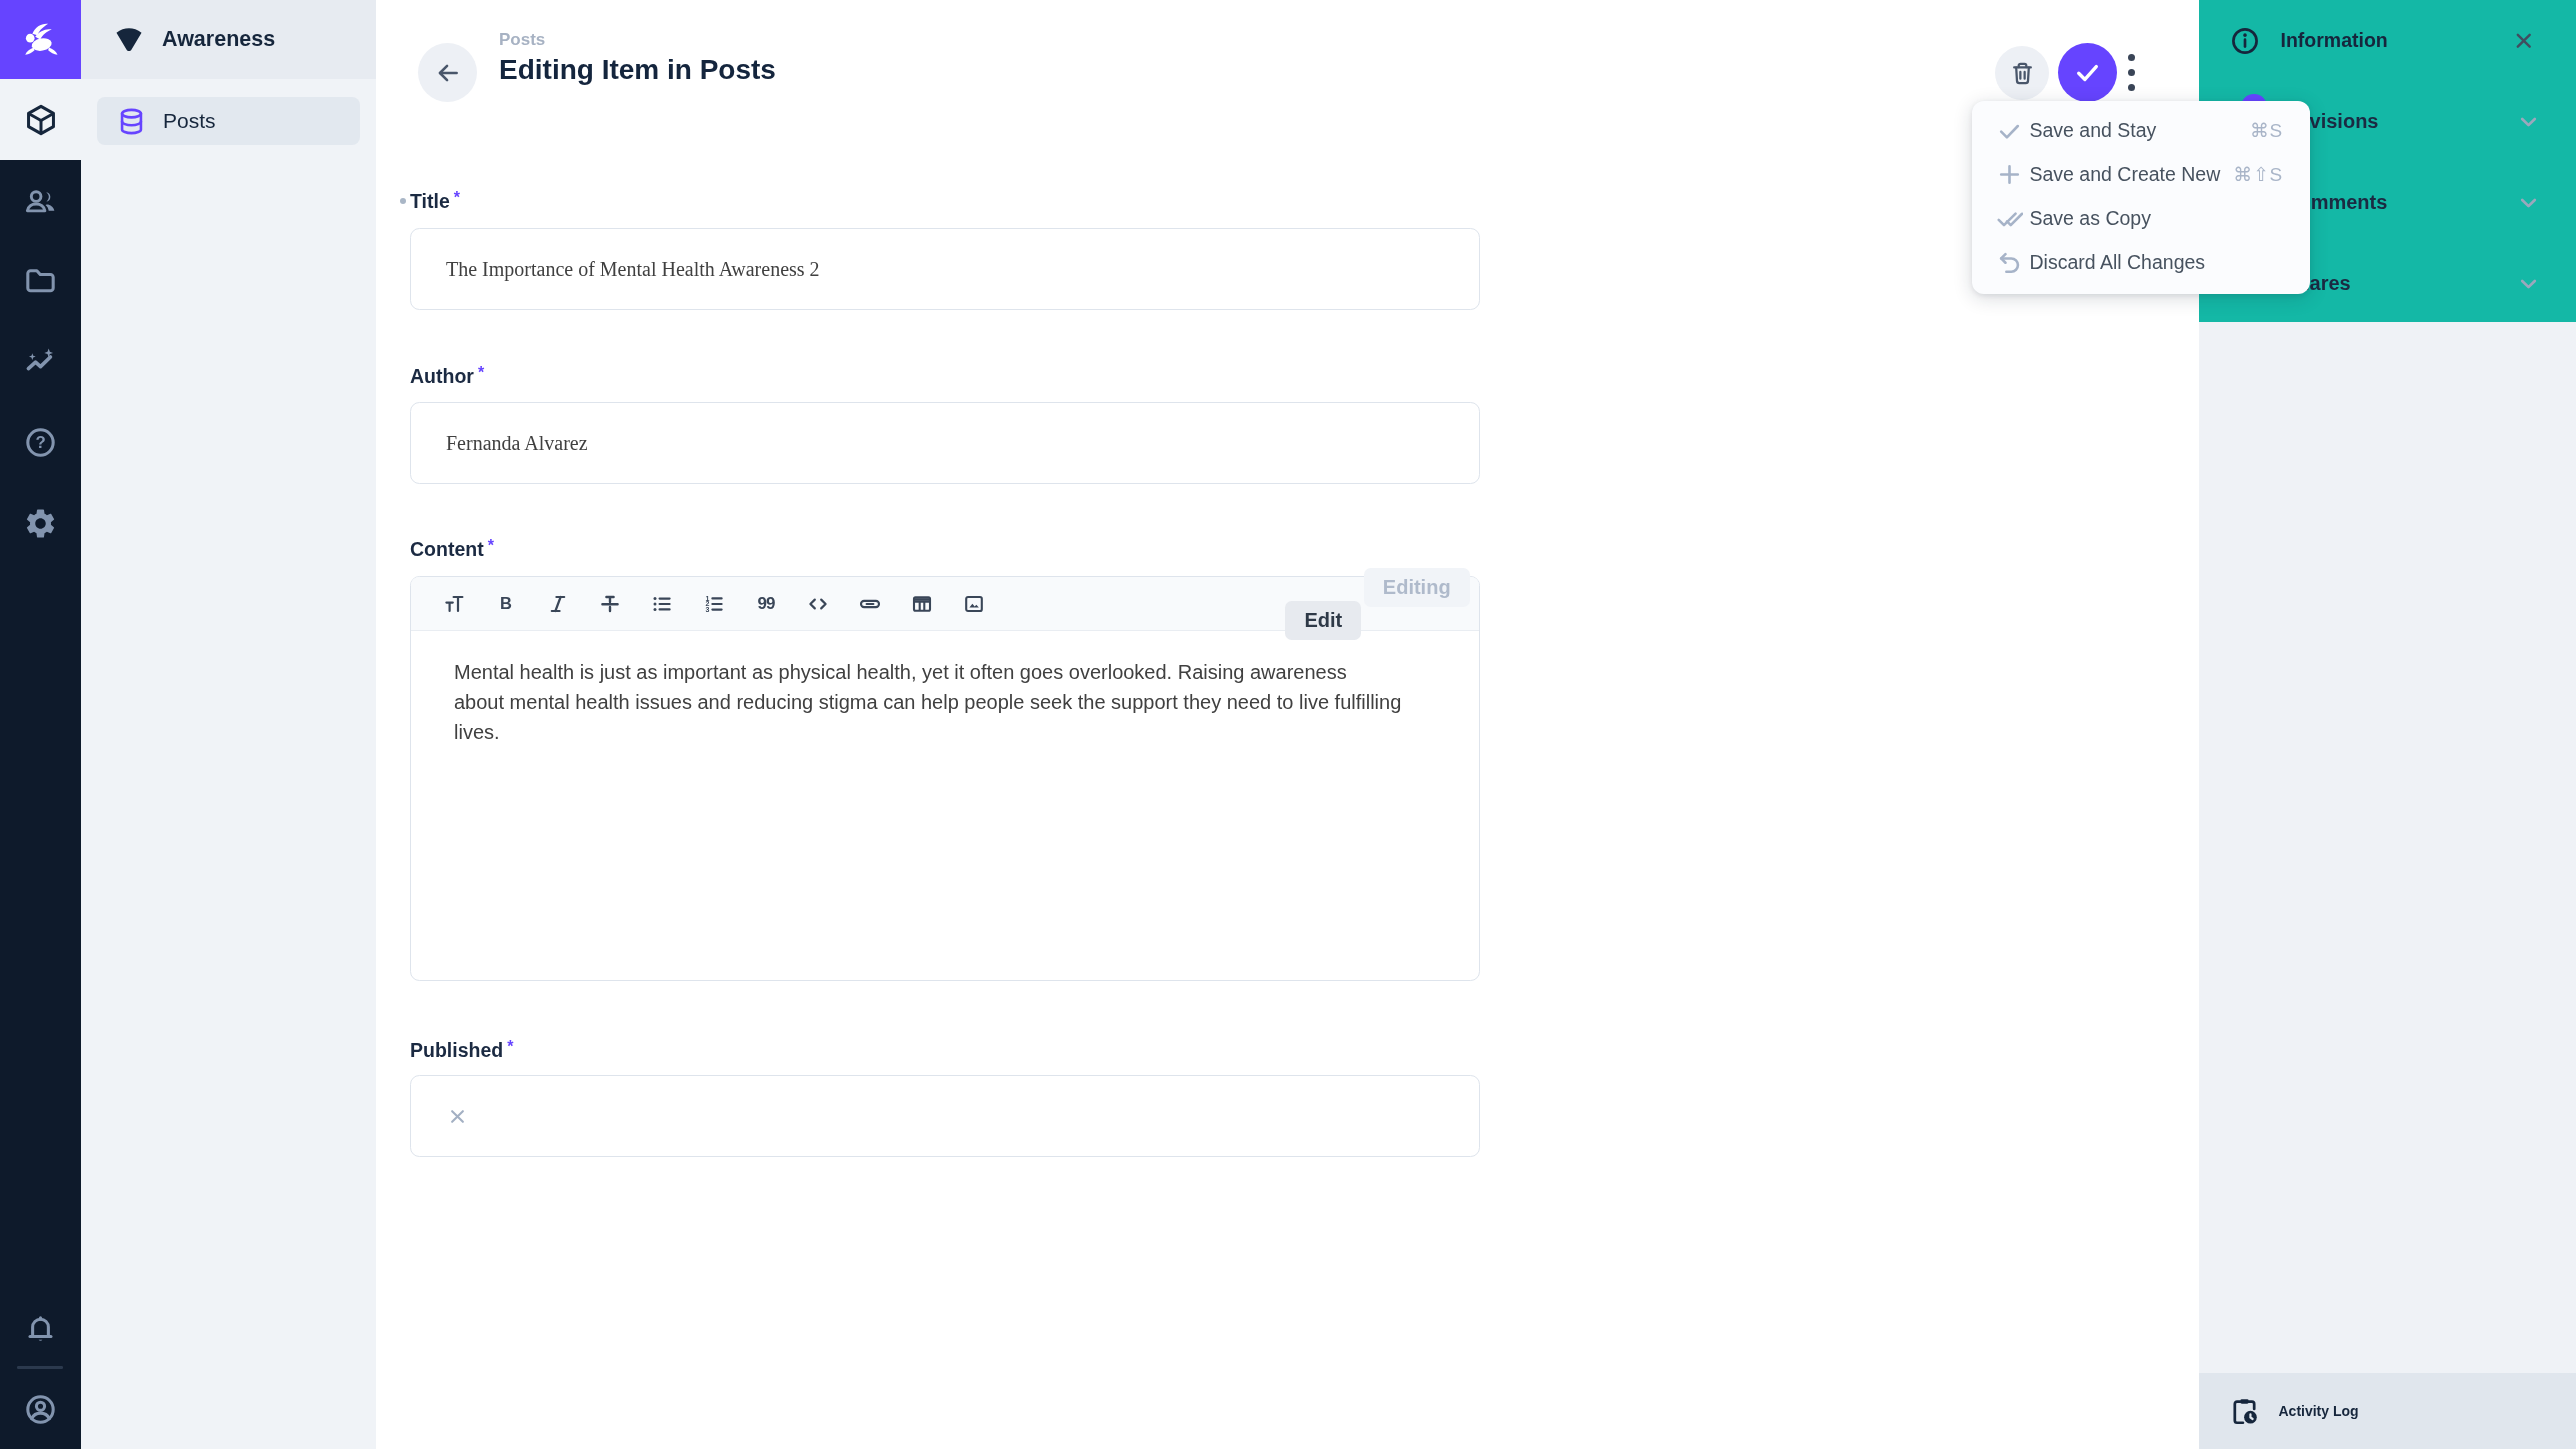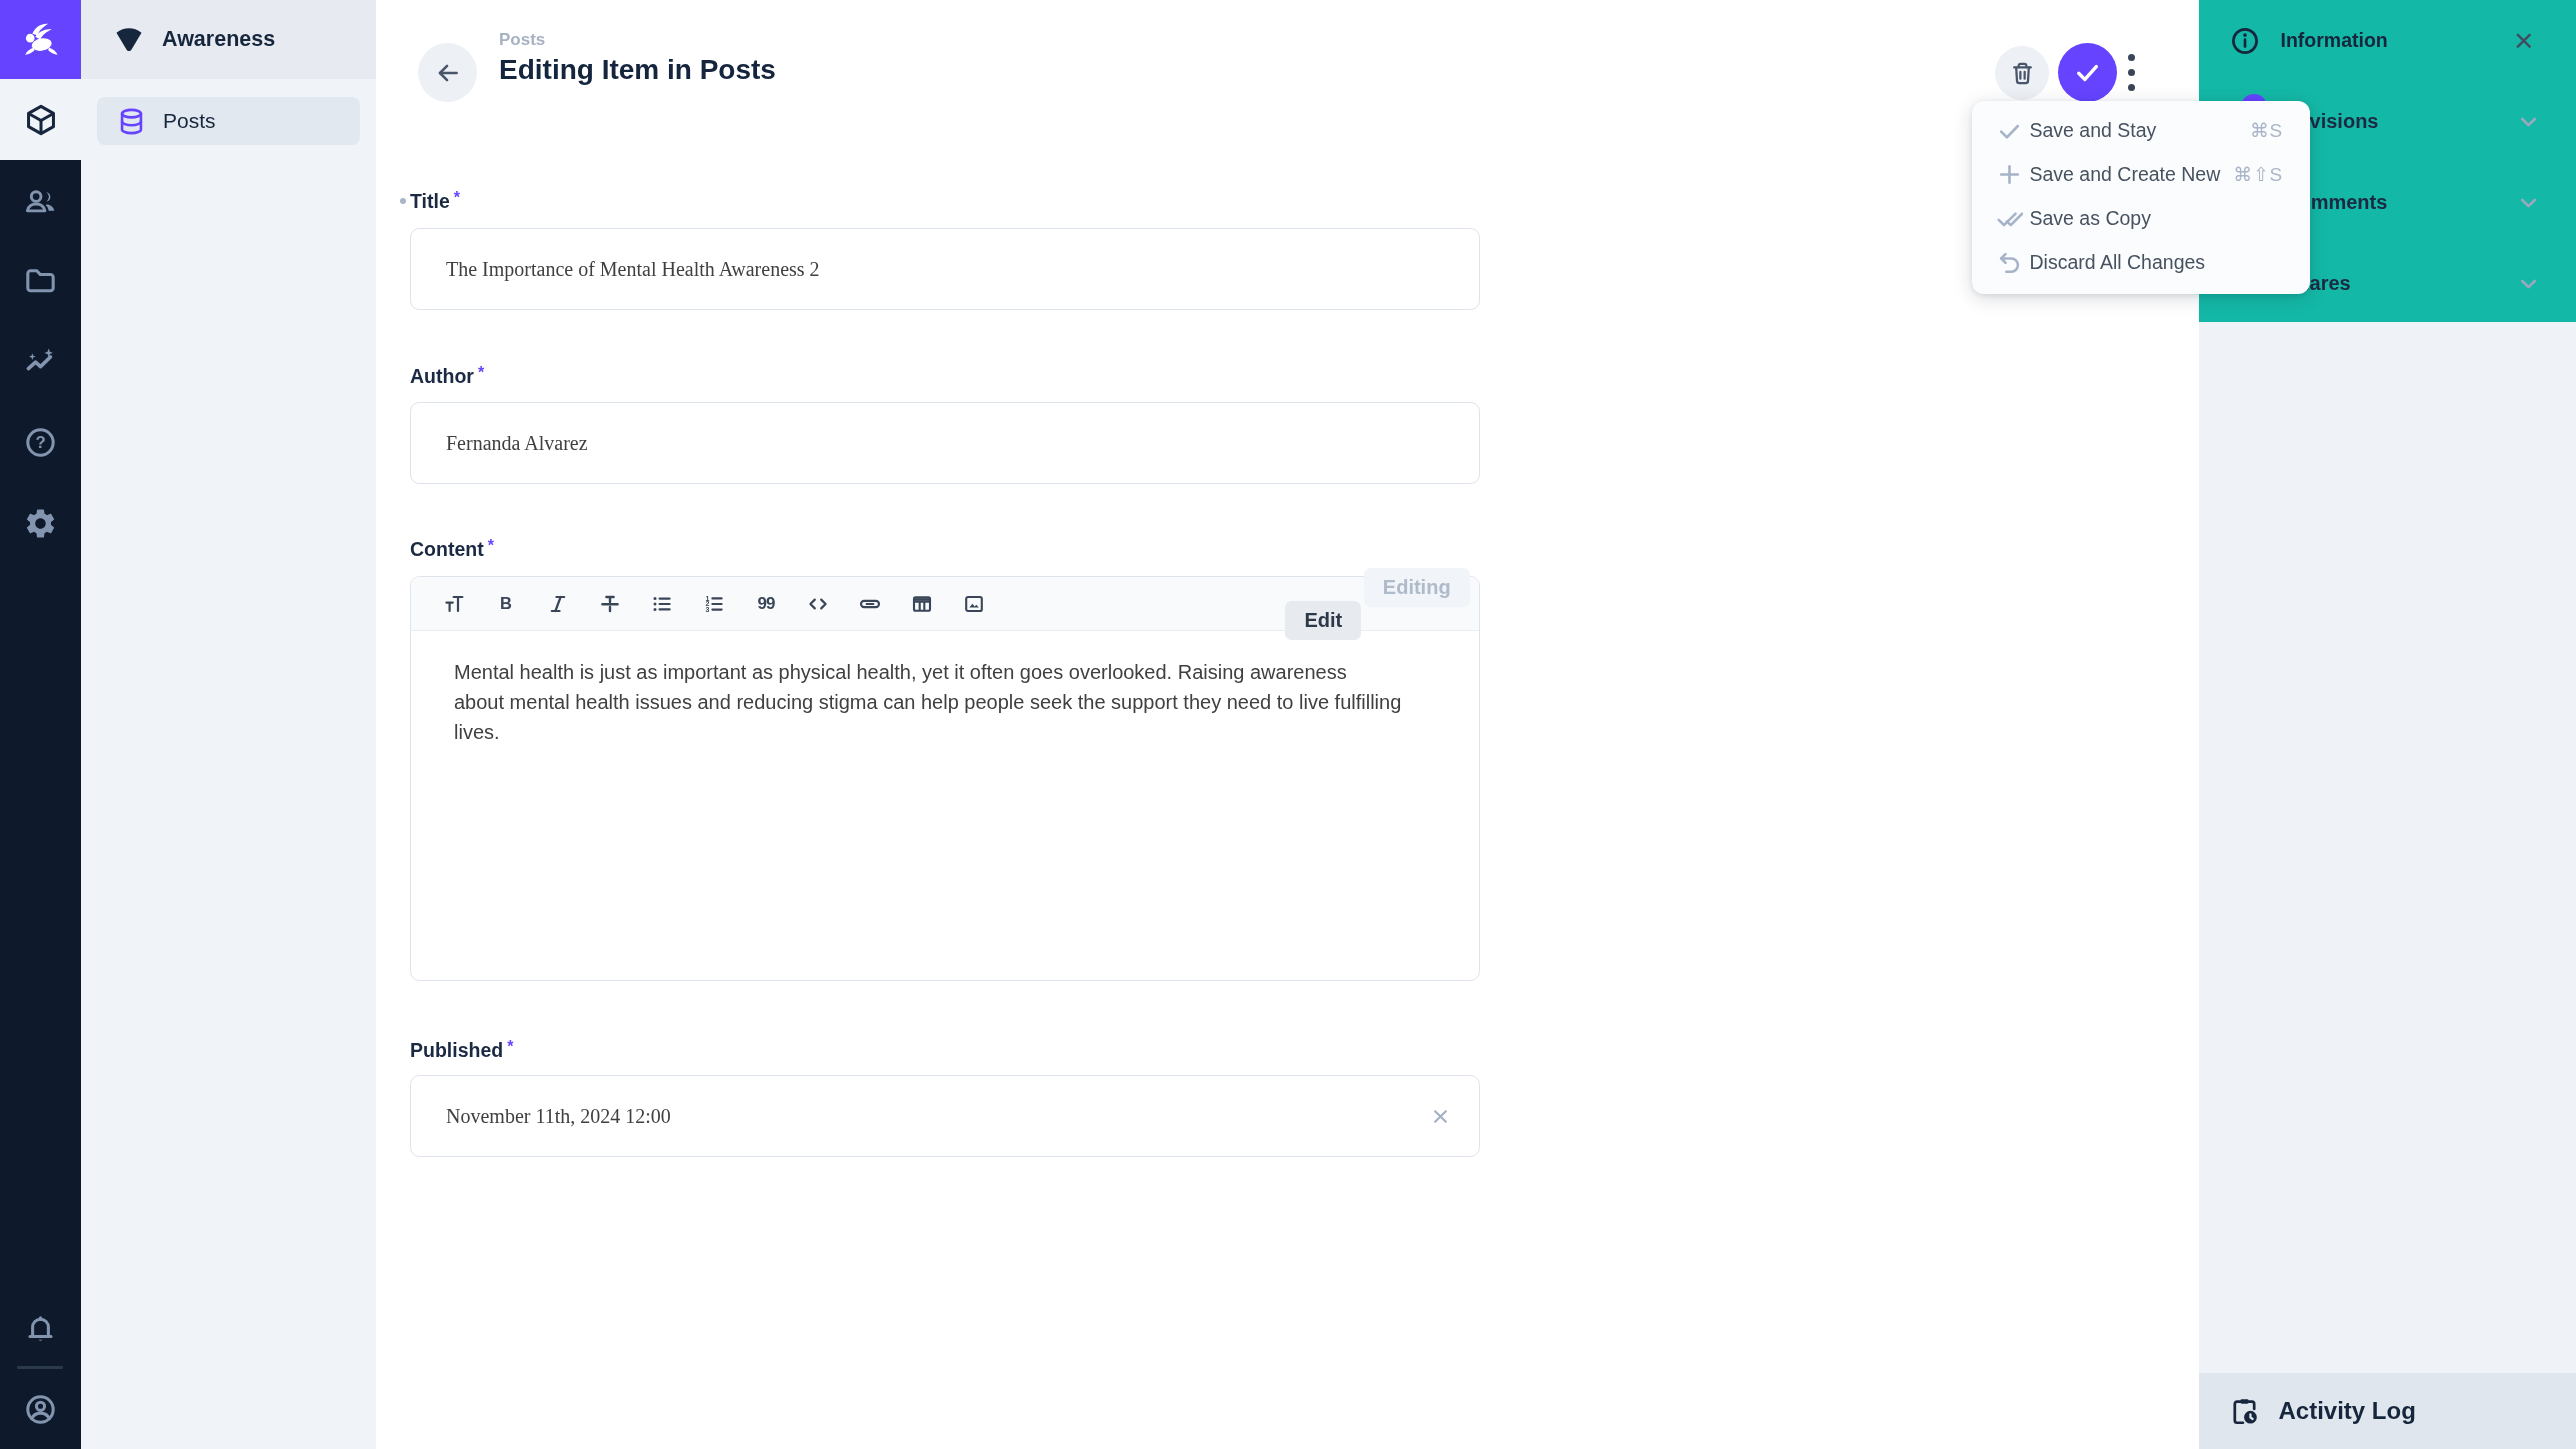--- a/index.html
+++ b/index.html
@@ -55,21 +55,21 @@
   .sidebar { position: absolute; left: 2199px; top: 0; width: 377px; height: 1449px; background: #EFF2F6; }
   .sidebar-top { position: absolute; left: 0; top: 0; width: 377px; height: 322px; background: #14b8a6; }
   .sb-header { height: 81px; display: flex; align-items: center; padding: 0 40px 0 29.5px; gap: 20px; color: #16263C; }
   .sb-title { font-size: 19.5px; font-weight: 600; color: #16263C; flex: 1; }
   .sb-close { background: none; border: none; color: #414D5F; cursor: pointer; display: flex; }
   .sb-section { height: 81px; display: flex; align-items: center; padding: 0 34px 0 85px; cursor: pointer; }
   .sb-section-label { font-size: 20px; font-weight: 600; color: #1B2A42; }
   .sb-chevron { margin-left: auto; color: #9AA8BC; display: flex; }
   .purple-peek { position: absolute; left: 42px; top: 94px; width: 25.5px; height: 25.5px; border-radius: 50%; background: #6644FF; }
   .activity-bar { position: absolute; left: 0; top: 1373px; width: 377px; height: 76px; background: #E0E6ED; display: flex; align-items: center; padding: 0 29.5px; gap: 19px; cursor: pointer; color: #16263C; }
-  .activity-label { font-size: 24px; font-weight: 600; color: #16263C; }
+  .activity-label { font-size: 14px; font-weight: 600; color: #16263C; }
 
   
   .menu { position: absolute; left: 1972px; top: 101px; width: 338px; height: 193px; background: #FBFCFE; border-radius: 12px; padding: 7.4px 0; z-index: 20;
           box-shadow: 0 4px 19px rgba(17,30,52,.16), 0 1.3px 5.4px rgba(17,30,52,.08); }
   .menu-item { height: 44px; display: flex; align-items: center; padding: 0 27px 0 23px; gap: 5px; cursor: pointer; }
   .mi-icon { width: 29.5px; height: 29.5px; display: flex; align-items: center; justify-content: center; color: #A6B3C8; flex: none; }
   .mi-label { font-size: 19.5px; color: #47525F; }
   .mi-shortcut { margin-left: auto; font-size: 19px; color: #A9B5C8; letter-spacing: 0.7px; }
 </style>
 </head>
@@ -319,21 +319,20 @@
           <button class="tab inactive">Editing</button>
         </div>
       </div>
       <div class="editor-body">Mental health is just as important as physical health, yet it often goes overlooked. Raising awareness about mental health issues and reducing stigma can help people seek the support they need to live fulfilling lives.</div>
     </div>
 
     <div class="field-label" style="top:1038px">
       <span>Published</span><span class="req">*</span>
     </div>
     <div class="input-shell" style="top:1075px">
-      <input type="text" value="November 11th, 2024 12:00" style="">
       <button class="clear-btn">
         <span>
           <svg width="23" height="23" viewBox="0 0 24 24" fill="none" stroke="currentColor" stroke-width="2.2" stroke-linecap="round">
             <path d="M6.4 6.4 17.6 17.6 M17.6 6.4 6.4 17.6"></path>
           </svg>
         </span>
       </button>
     </div>
   </main>
 

